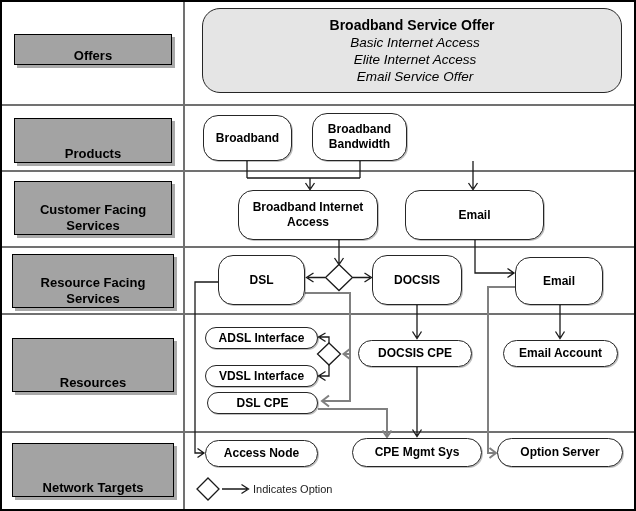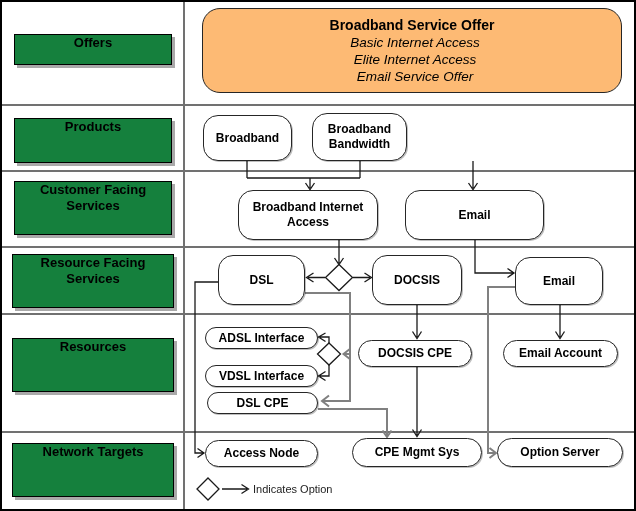--- a/index.html
+++ b/index.html
@@ -11,42 +11,42 @@
     box-sizing:border-box;
     font-family:"Liberation Sans",sans-serif;
     color:#000;
     overflow:hidden;
   }
   .hdiv{position:absolute;left:0;width:632px;height:2px;background:#717171;}
   .vdiv{position:absolute;top:0;left:181px;width:2px;height:507px;background:#717171;}
   .wires{position:absolute;top:0;left:0;width:632px;height:507px;}
   .rowlabel{
     position:absolute;
-    background:#15803d;
+    background:#a3a3a3;
     border:1px solid #000;
     box-shadow:3px 3px 0 #a9a9a9;
-    display:flex;align-items:flex-start;justify-content:center;
+    display:flex;align-items:flex-end;justify-content:center;
     text-align:center;
     font-weight:bold;font-size:13px;line-height:1.25;
   }
   .node{
     position:absolute;
     background:#fff;
     border:1.4px solid #262626;
     box-shadow:1px 1px 0 rgba(0,0,0,0.25);
     display:flex;flex-direction:column;align-items:center;justify-content:center;
     text-align:center;
     font-weight:bold;font-size:12px;line-height:1.25;
     box-sizing:border-box;
   }
   .rounded{border-radius:15px;}
   .pill{border-radius:999px;}
   .offer-box{
     position:absolute;left:200px;top:6px;width:420px;height:85px;
-    background:#fdba74;border:1.4px solid #262626;border-radius:18px;
+    background:#e5e5e5;border:1.4px solid #262626;border-radius:18px;
     display:flex;flex-direction:column;align-items:center;justify-content:center;
     box-sizing:border-box;
   }
   .offer-title{font-weight:bold;font-size:14px;margin-bottom:1px;}
   .offer-item{font-style:italic;font-size:13.5px;line-height:17px;margin-left:6px;}
   .legend-text{
     position:absolute;left:251px;top:481px;
     font-size:11px;font-weight:normal;color:#222;
   }
 </style>

